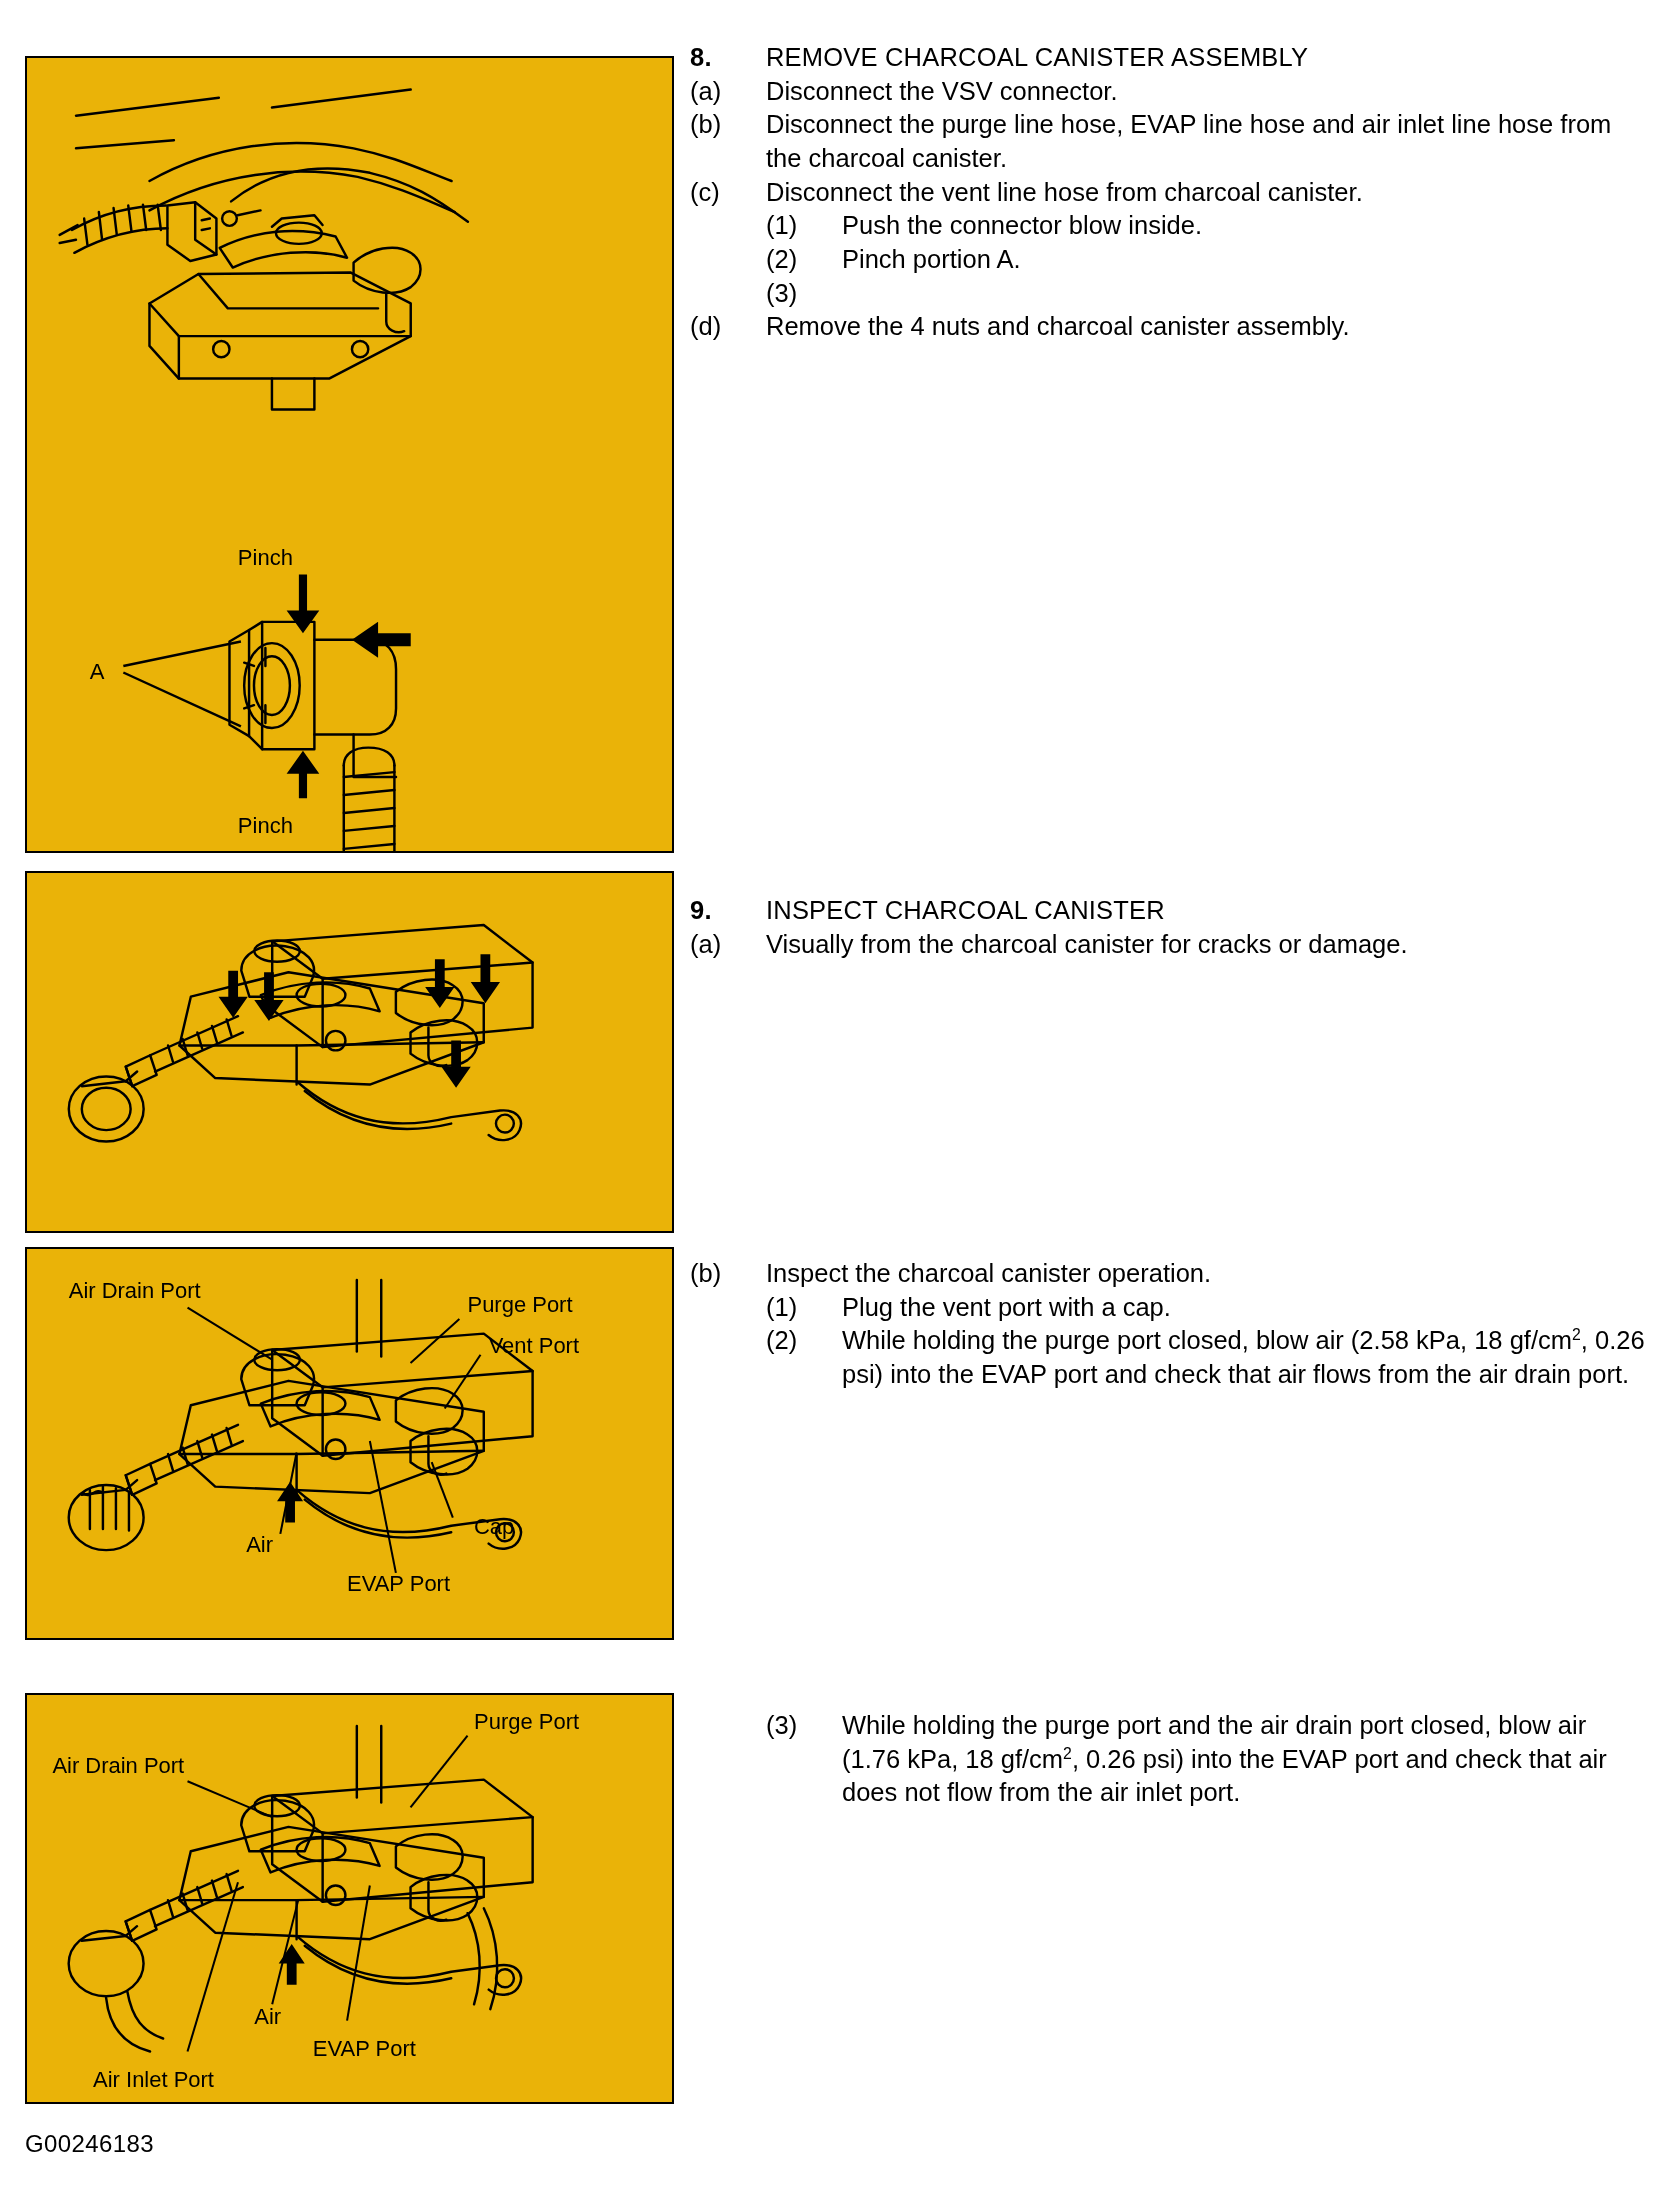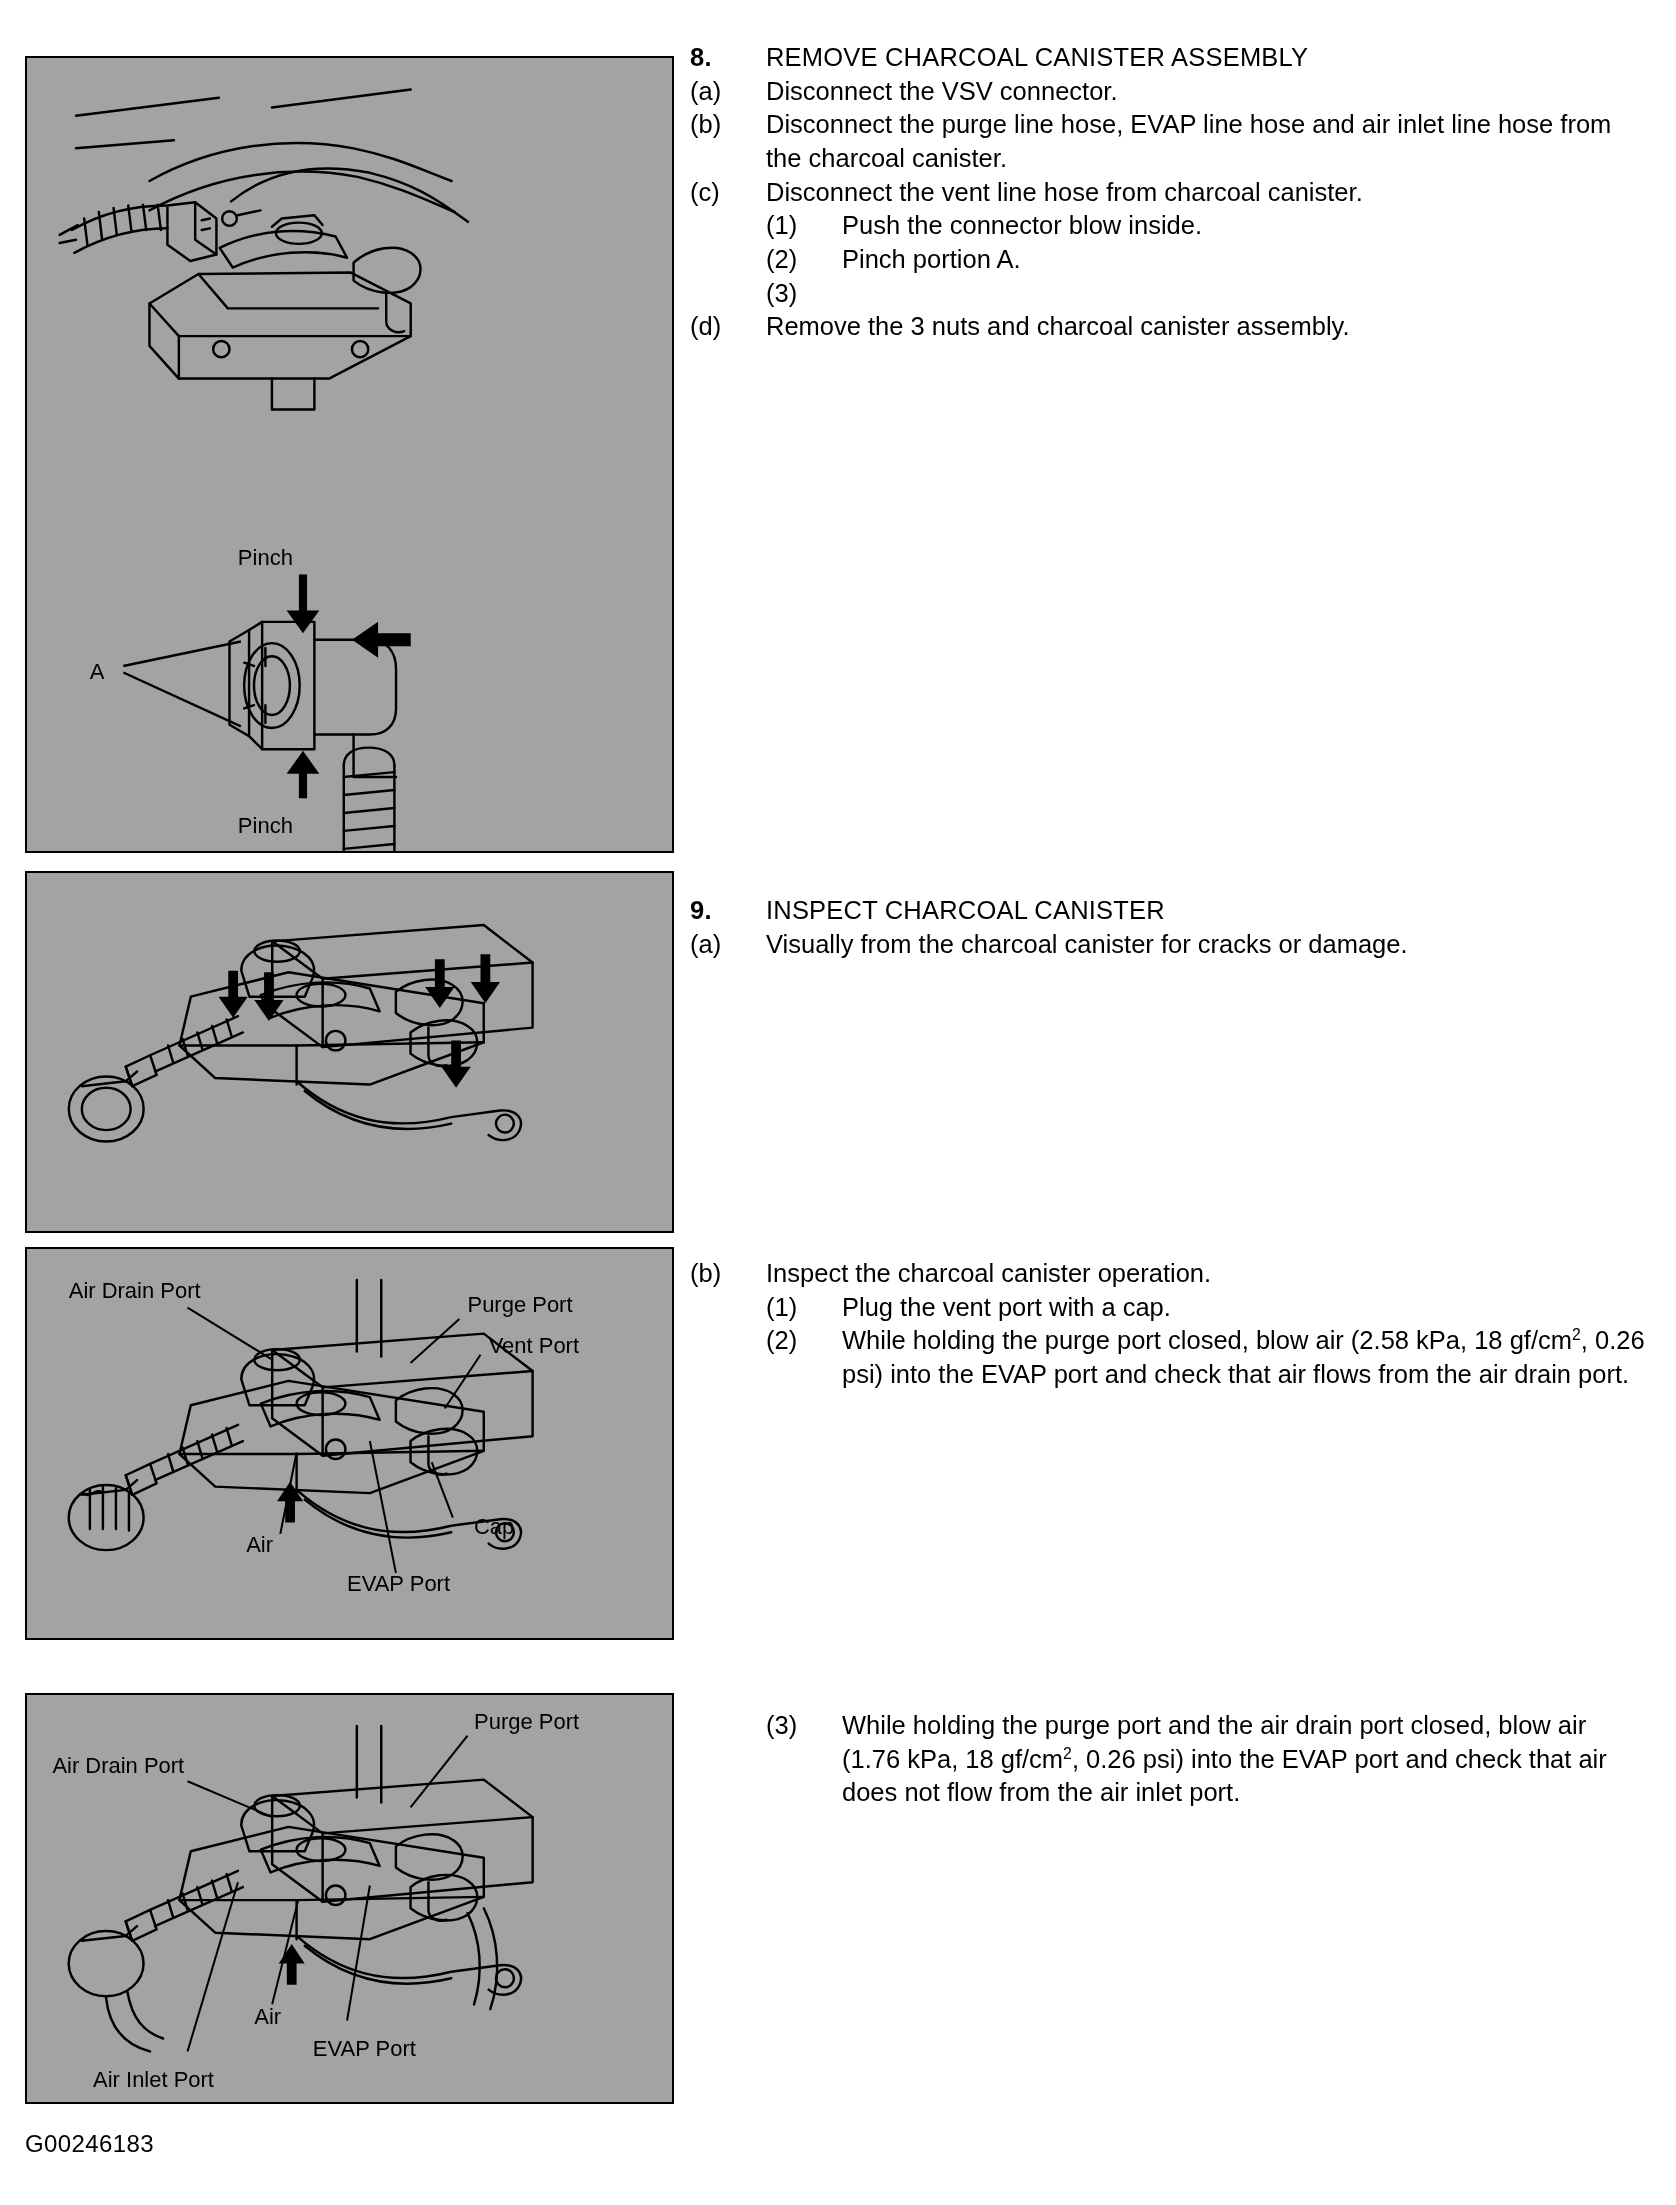--- a/index.html
+++ b/index.html
@@ -19,21 +19,21 @@
     position: relative;
     width: 1677px;
     height: 2205px;
   }
 
   
   .fig {
     position: absolute;
     border: 2.5px solid #000;
     box-sizing: border-box;
-    background: #a3a3a3;
+    background: #eab308;
   }
   .fig svg { display: block; width: 100%; height: 100%; }
 
   #fig-1 { left: 25px;  top: 56px;   width: 649px; height: 797px; }
   #fig-2 { left: 25px;  top: 871px; width: 649px; height: 362px; }
   #fig-3 { left: 25px;  top: 1247px; width: 649px; height: 393px; }
   #fig-4 { left: 25px;  top: 1693px; width: 649px; height: 411px; }
 
   .row {
     display: flex;
@@ -358,21 +358,21 @@
     </div>
     <div class="row sub">
       <div class="num">(2)</div>
       <div class="body">Pinch portion A.</div>
     </div>
     <div class="row sub">
       <div class="num">(3)</div>
     </div>
     <div class="row">
       <div class="num">(d)</div>
-      <div class="body">Remove the 3 nuts and charcoal canister assembly.</div>
+      <div class="body">Remove the 4 nuts and charcoal canister assembly.</div>
     </div>
   </div>
 
   <div id="grp-9">
     <div class="row heading">
       <div class="num">9.</div>
       <div class="body">INSPECT CHARCOAL CANISTER</div>
     </div>
     <div class="row">
       <div class="num">(a)</div>

